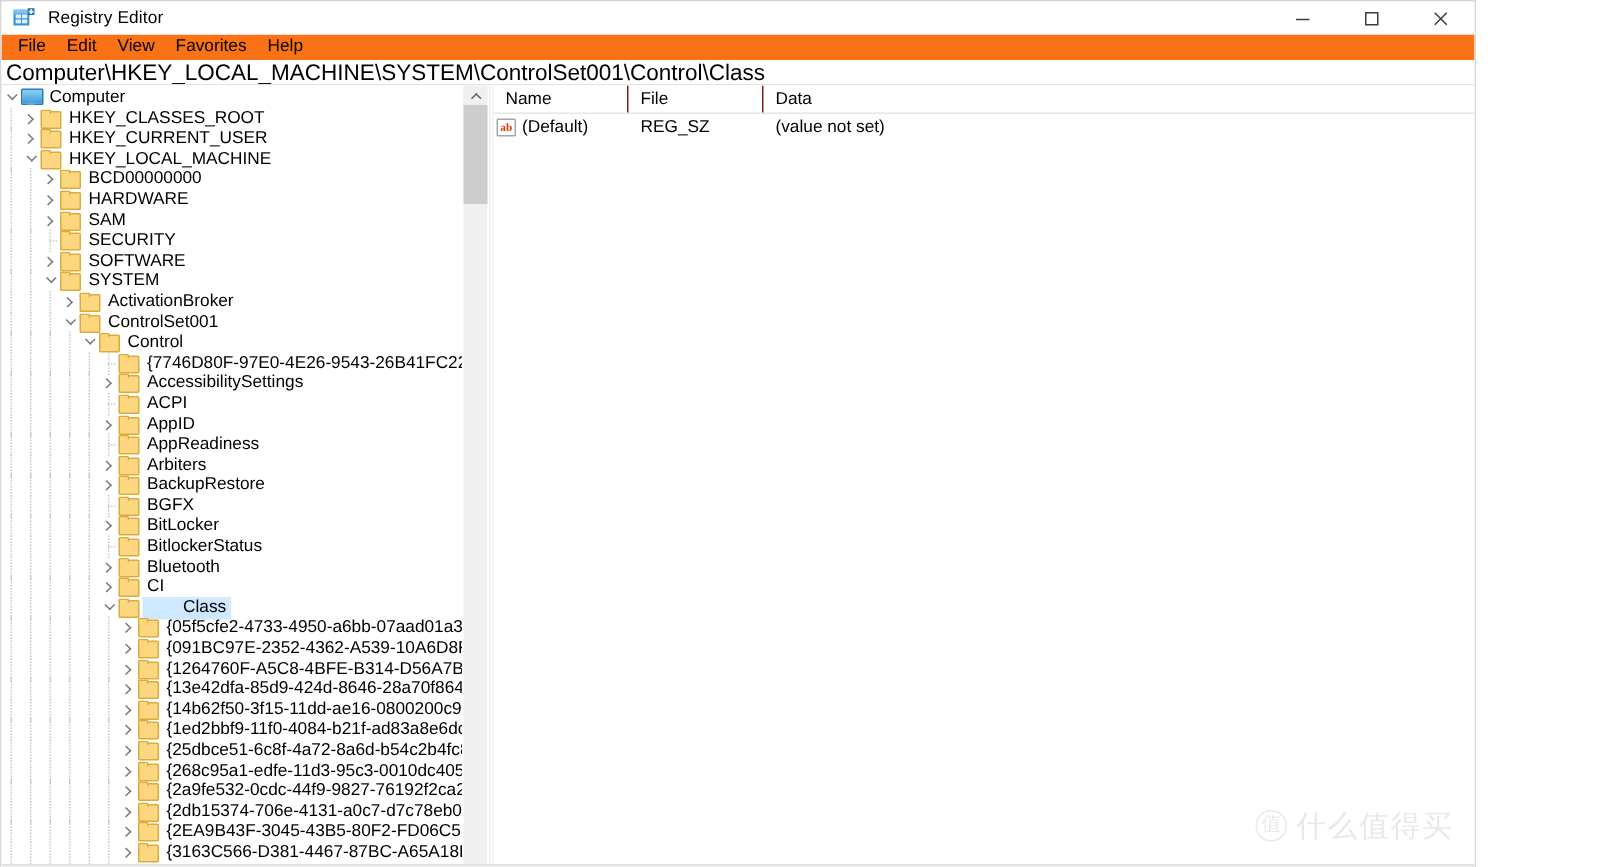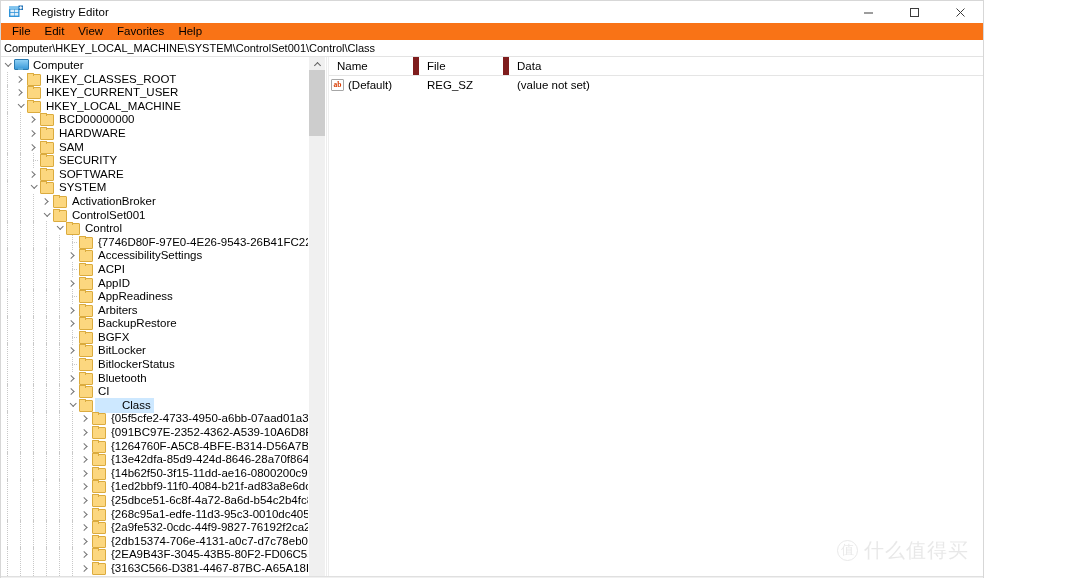--- a/index.html
+++ b/index.html
@@ -70,21 +70,21 @@
   
   #addressbar {
     height: 17px;
     background: #ffffff;
     border-bottom: 1px solid #e3e3e3;
     display: flex; align-items: center;
     padding-left: 3px;
     overflow: hidden;
   }
   #addressbar .path {
-    font-size: 11px;
+    font-size: 15px;
     color: #000000;
     white-space: nowrap;
     line-height: 15px;
   }
 
   
   #main {
     position: relative;
     height: 539px;
     display: flex;
@@ -254,21 +254,21 @@
     display: flex;
     background: #ffffff;
     border-bottom: 1px solid #e5e5e5;
     user-select: none;
   }
   .col {
     font-size: 11.5px;
     color: #000000;
     line-height: 18px;
     padding-left: 8px;
-    border-right: 6px solid #7f1d1d;
+    border-right: 1px solid #7f1d1d;
     overflow: hidden;
     white-space: nowrap;
   }
   .col.c-name { width: 90px; flex: 0 0 90px; }
   .col.c-type { width: 90px; flex: 0 0 90px; }
   .col.c-data { flex: 1 1 auto; border-right: none; }
 
   .lrow {
     height: 17px;
     display: flex;

